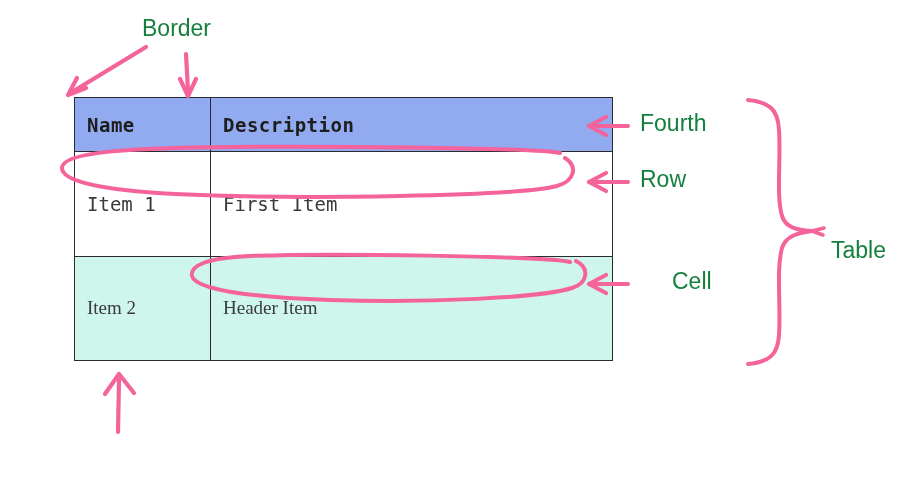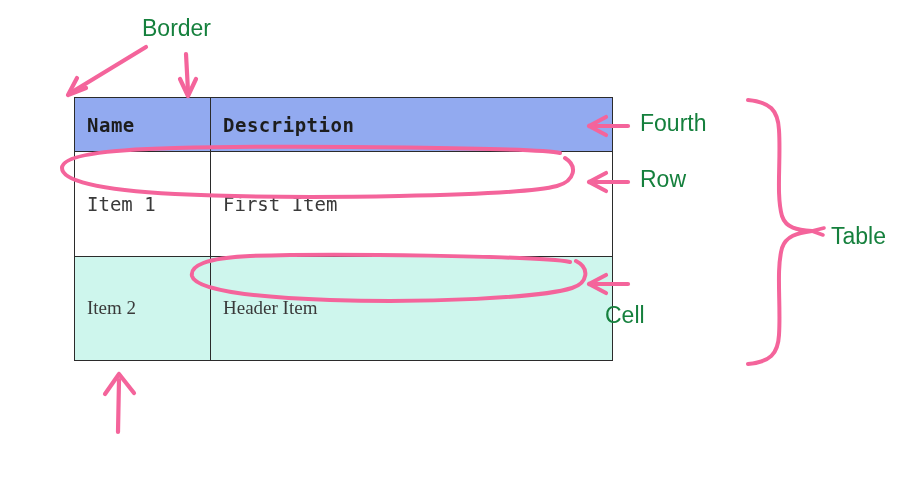--- a/index.html
+++ b/index.html
@@ -79,22 +79,22 @@
     font-family: "Liberation Sans", sans-serif;
     font-size: 23px;
     color: #15803d;
     white-space: nowrap;
     line-height: 1;
     text-align: center;
   }
   #label-border { left: 142px; top: 17px; }
   #label-header { left: 640px; top: 112px; }
   #label-row    { left: 640px; top: 168px; }
-  #label-cell   { left: 605px; top: 270px; margin-top: 34px; }
-  #label-table  { left: 831px; top: 225px; }
+  #label-cell   { left: 672px; top: 270px; }
+  #label-table  { left: 831px; top: 239px; }
   #label-column { left: 79px;  top: 446px; }
 </style>
 </head>
 <body>
 
 <div id="stage">
 
   <div id="table-wrap">
     <table class="demo-table">
       <thead>

